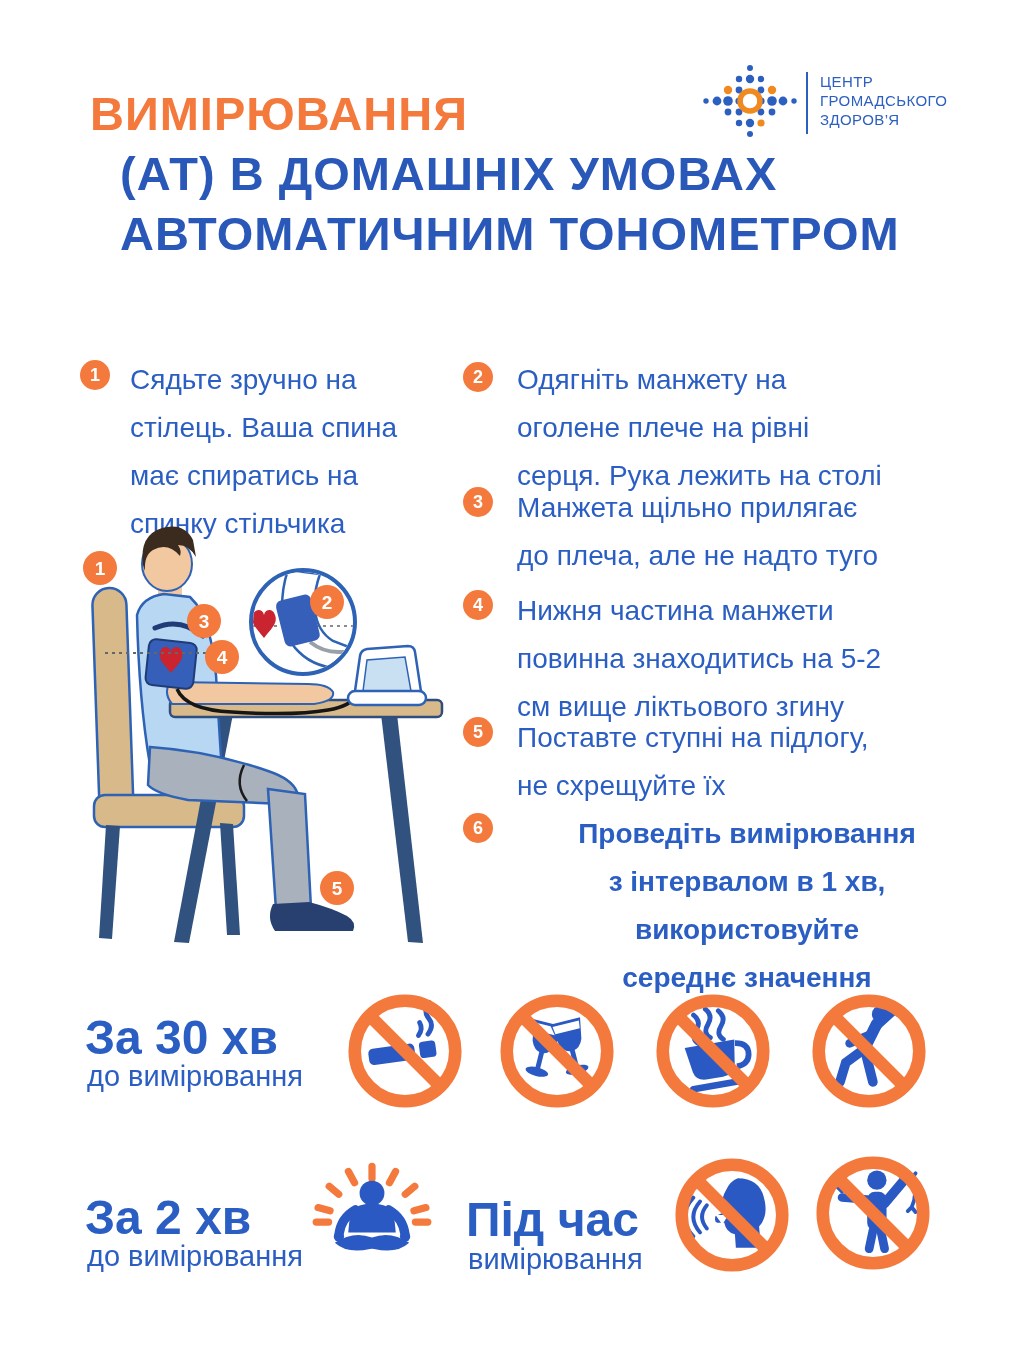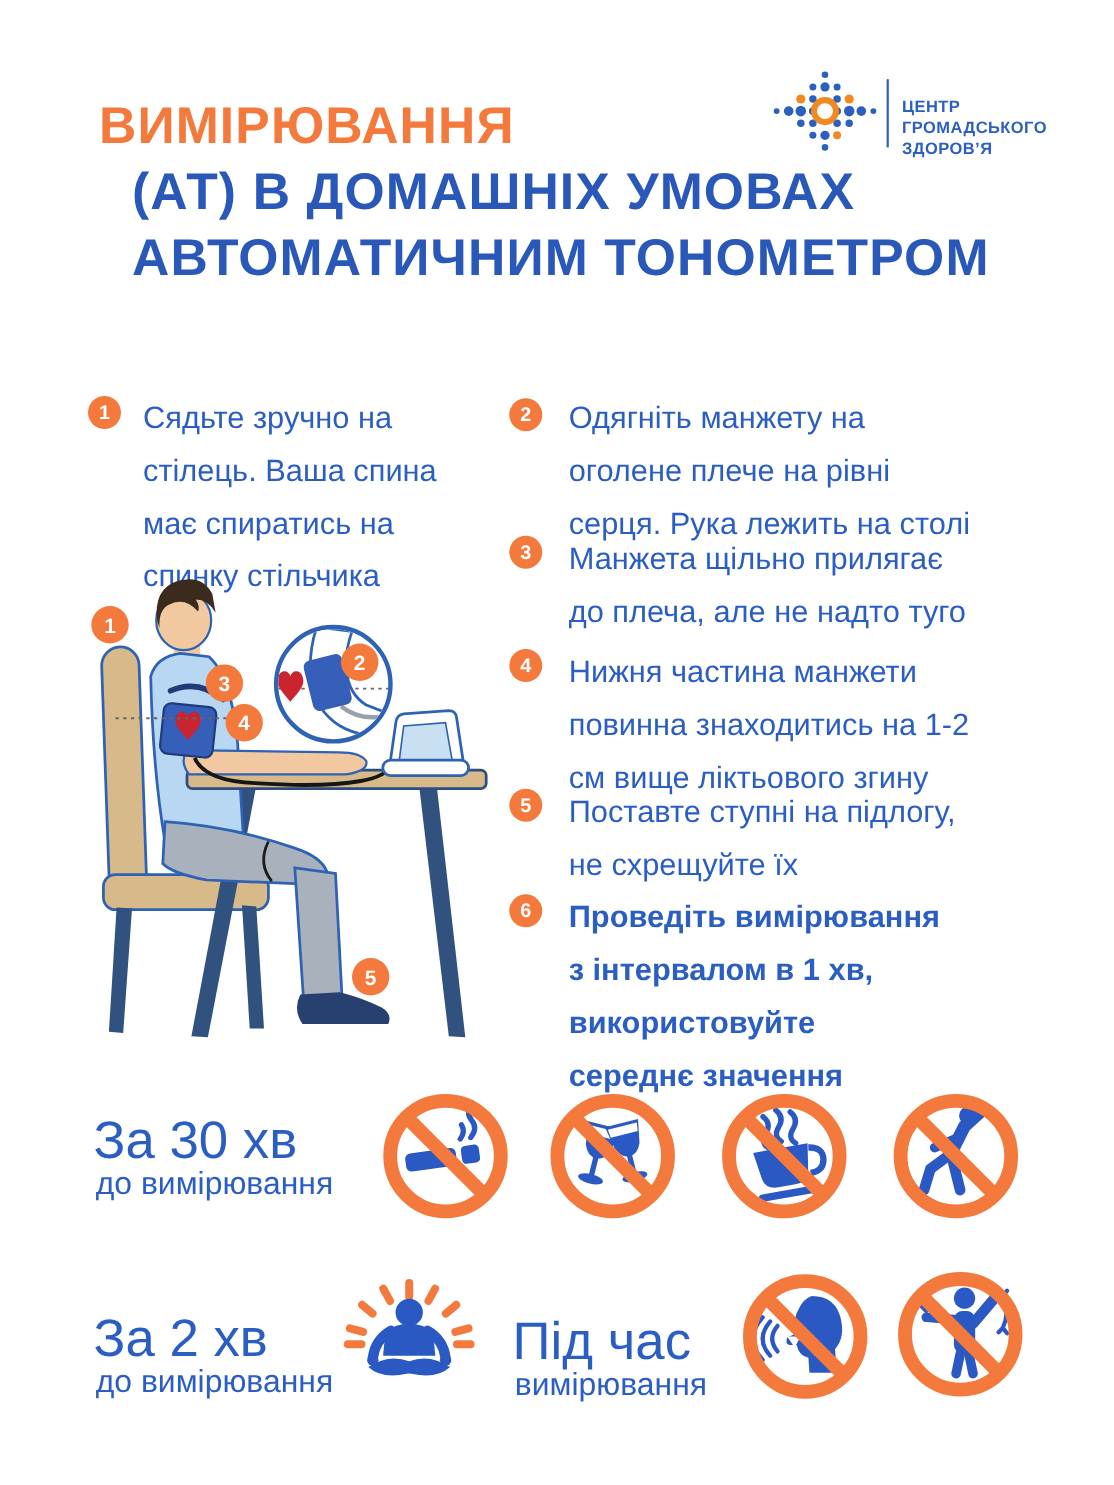--- a/index.html
+++ b/index.html
@@ -19,27 +19,27 @@
     --logoOrange:#F0891F;
     --glyph:#2B59C4;
   }
   html,body{margin:0;padding:0;}
   body{width:1013px;height:1350px;background:#ffffff;position:relative;
        font-family:"Liberation Sans",sans-serif;overflow:hidden;}
   .abs{position:absolute;}
   .title-line{font-weight:bold;font-size:47px;line-height:60px;letter-spacing:1px;white-space:nowrap;}
   .title-orange{color:var(--orange);}
   .title-blue{color:var(--titleBlue);margin-left:30px;}
-  .logo-text{color:var(--logoBlue);font-weight:bold;font-size:15px;line-height:19px;letter-spacing:.4px;margin-top:16px;}
+  .logo-text{color:var(--logoBlue);font-weight:normal;font-size:15px;line-height:19px;letter-spacing:.4px;}
   .logo-sep{width:2px;height:62px;background:var(--logoBlue);}
   .step-badge{width:30px;height:30px;border-radius:50%;background:var(--orange);color:#fff;
               font-weight:bold;font-size:18px;line-height:30px;text-align:center;}
   .step-text{font-size:28px;line-height:48px;color:var(--blue);white-space:pre-line;}
-  .step-text.bold{font-weight:bold;}
-  .big-head{font-weight:normal;font-size:48px;line-height:52px;color:var(--blue);white-space:nowrap;}
+  .step-text.bold{font-weight:bold;text-align:center;}
+  .big-head{font-weight:bold;font-size:48px;line-height:52px;color:var(--blue);white-space:nowrap;}
   .big-sub{font-size:29px;line-height:32px;color:var(--blue);white-space:nowrap;}
   .picon{width:116px;height:116px;}
   svg{display:block;}
 </style>
 </head>
 <body>
 
 <svg class="abs" width="94" height="82" viewBox="-47 -41 94 82" style="left:703px;top:60px">
   <g fill="#2B5FC0">
     <circle cx="0" cy="-33" r="3"></circle>
@@ -94,21 +94,21 @@
 <div class="abs step-text" style="left:517px;top:356px;width:460px">Одягніть манжету на
 оголене плече на рівні
 серця. Рука лежить на столі</div>
 
 <div class="abs step-badge" style="left:463px;top:487px">3</div>
 <div class="abs step-text" style="left:517px;top:484px;width:460px">Манжета щільно прилягає
 до плеча, але не надто туго</div>
 
 <div class="abs step-badge" style="left:463px;top:590px">4</div>
 <div class="abs step-text" style="left:517px;top:587px;width:460px">Нижня частина манжети
-повинна знаходитись на 1-2
+повинна знаходитись на 5-2
 см вище ліктьового згину</div>
 
 <div class="abs step-badge" style="left:463px;top:717px">5</div>
 <div class="abs step-text" style="left:517px;top:714px;width:460px">Поставте ступні на підлогу,
 не схрещуйте їх</div>
 
 <div class="abs step-badge" style="left:463px;top:813px">6</div>
 <div class="abs step-text bold" style="left:517px;top:810px;width:460px">Проведіть вимірювання
 з інтервалом в 1 хв,
 використовуйте

